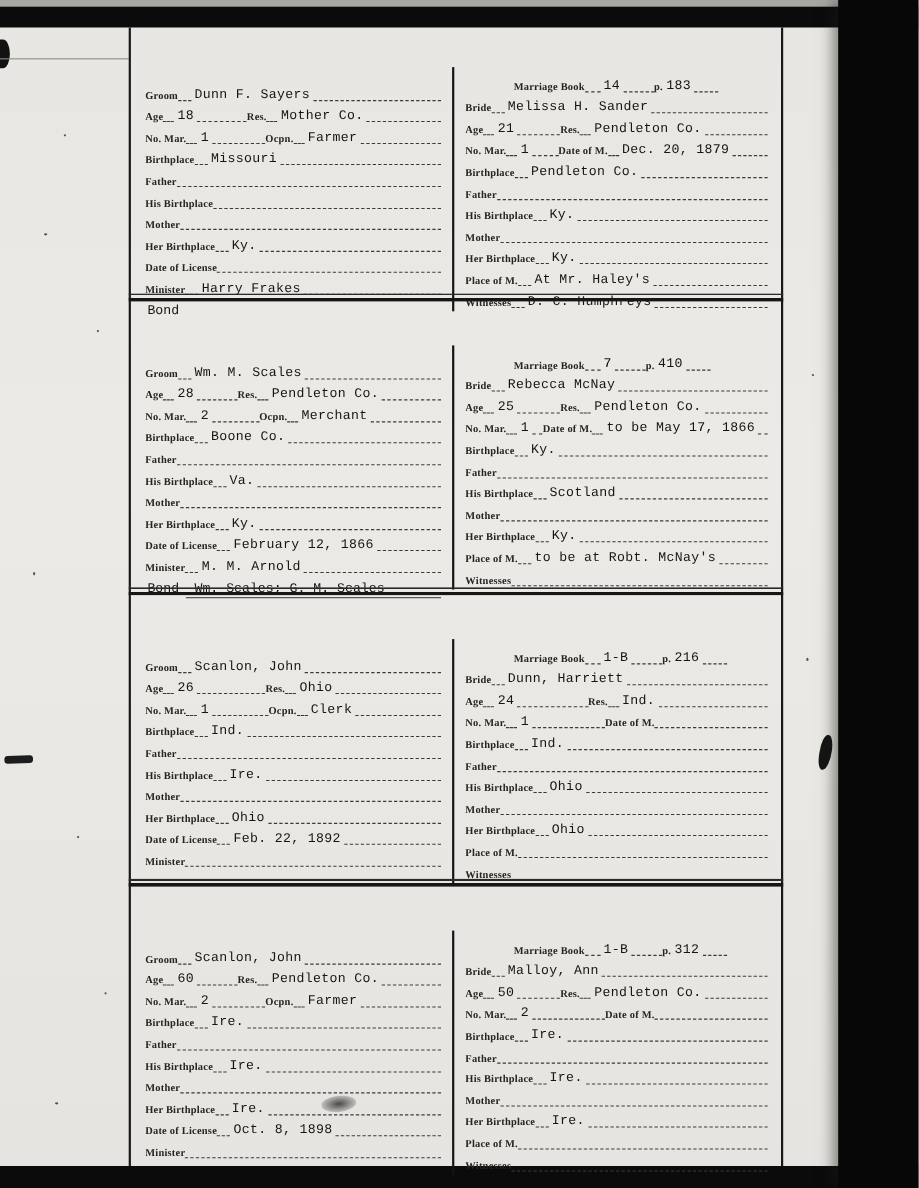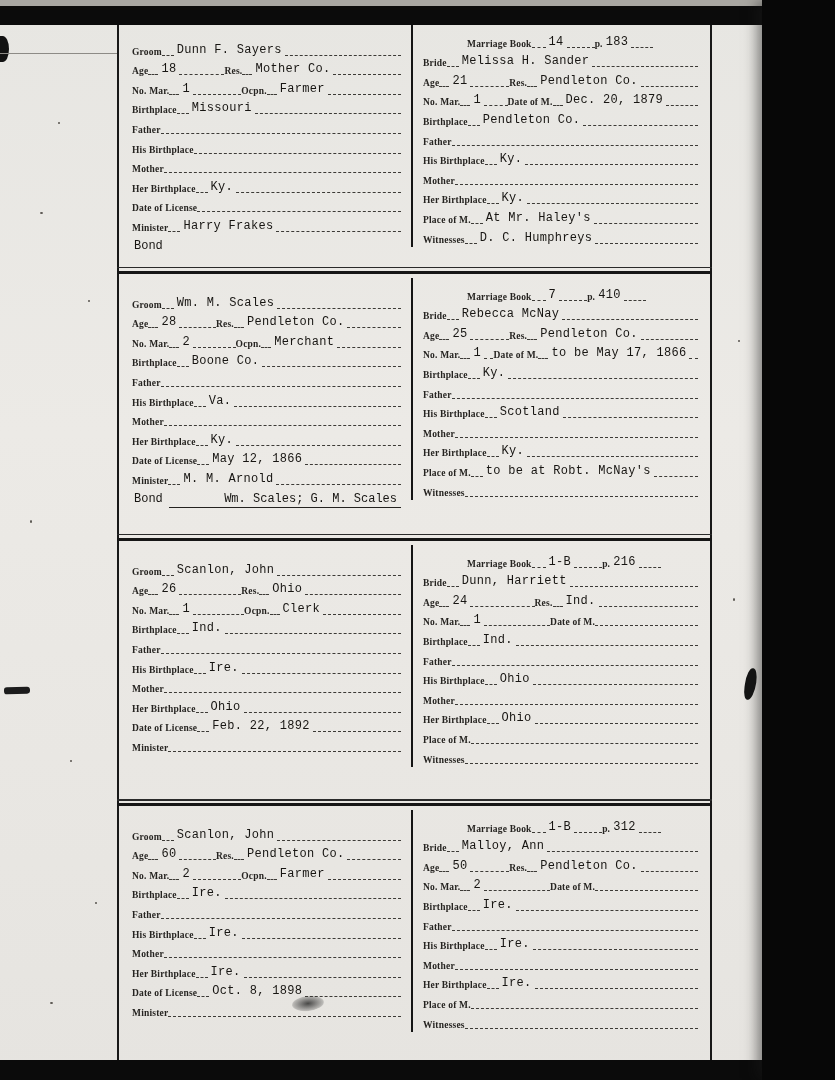--- a/index.html
+++ b/index.html
@@ -23,22 +23,22 @@
           background:radial-gradient(ellipse at center,rgba(20,20,20,.75),rgba(45,45,45,.25) 65%,transparent 80%);
           transform:rotate(-6deg);}
   .speck{position:absolute;background:#57534e;border-radius:50%;}
   
   .card{position:absolute;left:117px;top:25px;width:595px;height:1035px;box-sizing:border-box;
         border-left:2px solid #181818;border-right:2px solid #181818;}
   .record{position:relative;}
   .record.sep::after{content:'';position:absolute;left:-2px;right:-2px;bottom:4px;height:7px;
         background:linear-gradient(180deg,#2a2a2a 0px,#2a2a2a 1.5px,transparent 1.5px,transparent 4px,#161616 4px,#161616 7px);}
   .body{display:flex;align-items:flex-start;}
-  .col{box-sizing:border-box;}
-  .col.groom{width:292px;padding:14px 10px 0 13px;text-align:right;}
+  .col{box-sizing:border-box;margin-top:36px;}
+  .col.groom{width:292px;padding:14px 10px 0 13px;}
   .col.bride{width:299px;border-left:2px solid #141414;padding:6px 12px 0 10px;}
   .row{display:flex;align-items:flex-end;height:19.6px;overflow:hidden;position:relative;}
   .lbl{font-family:"Liberation Serif",serif;font-weight:700;font-size:9.5px;color:#262421;
        letter-spacing:.2px;padding-bottom:2px;white-space:nowrap;flex:0 0 auto;}
   .val{font-family:"Liberation Mono",monospace;font-size:12px;color:#171512;padding:0 3px 2px 3px;
        white-space:nowrap;flex:0 0 auto;letter-spacing:.3px;}
   .dots{border-bottom:1.4px dashed #3c3a36;margin-bottom:3px;height:2px;}
   .dots.lead{flex:0 0 auto;}
   .dots.mid{flex:0.6 1 8px;min-width:8px;}
   .dots.fill{flex:1 1 6px;min-width:6px;}
@@ -269,21 +269,21 @@
               </div>
               <div class="row">
                 <span class="lbl">Her Birthplace</span>
                 <span class="dots lead" style="width: 12px;"></span>
                 <span class="val">Ky.</span>
                 <span class="dots fill"></span>
               </div>
               <div class="row">
                 <span class="lbl">Date of License</span>
                 <span class="dots lead" style="width: 12px;"></span>
-                <span class="val">May 12, 1866</span>
+                <span class="val">February 12, 1866</span>
                 <span class="dots fill"></span>
               </div>
               <div class="row">
                 <span class="lbl">Minister</span>
                 <span class="dots lead" style="width: 12px;"></span>
                 <span class="val">M. M. Arnold</span>
                 <span class="dots fill"></span>
               </div>
               <div class="row">
                 <span class="bond-lbl">Bond</span>

